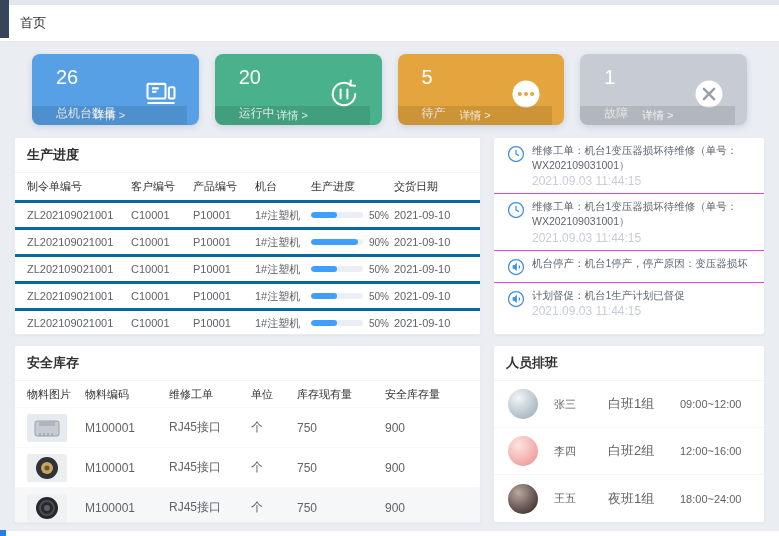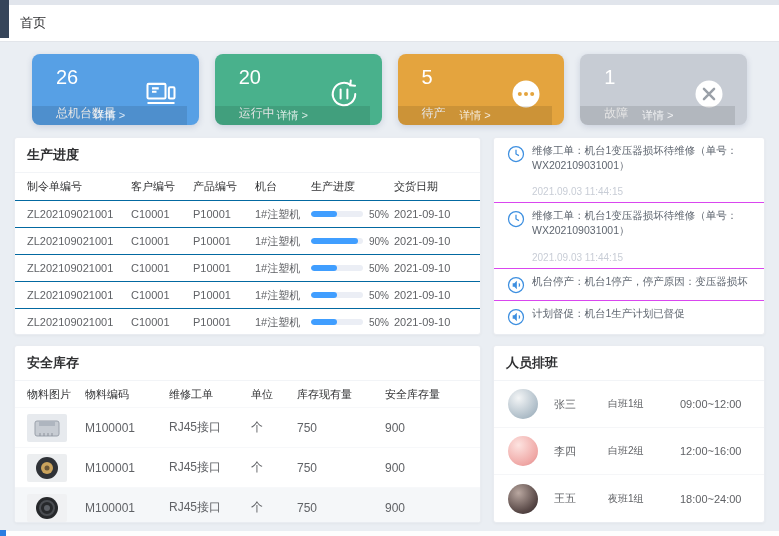--- a/index.html
+++ b/index.html
@@ -19,46 +19,46 @@
   .card-footer{position:absolute;bottom:0;left:0;right:12px;height:19px;background:rgba(0,0,0,.10);display:flex;align-items:center;justify-content:center;font-size:11px;color:rgba(255,255,255,.8)}
   .grid{display:flex;gap:12px;margin-bottom:10px}
   .col-left{flex:1;min-width:0}
   .col-right{width:272px;flex:none}
   .panel{background:#fff;border-radius:3px;border:1px solid #e9ecf1;overflow:hidden;box-shadow:0 1px 3px rgba(0,0,0,.04)}
   .h198{height:198px}.h178{height:178px}
   .panel-title{font-size:13px;font-weight:bold;color:#303133;padding:8px 12px;border-bottom:1px solid #f2f4f7}
   
   .ptable .thead,.ptable .trow{display:grid;grid-template-columns:104px 62px 62px 56px 1fr 74px;align-items:center;padding:0 12px}
   .ptable .thead{height:27px;font-size:11px;font-weight:normal;color:#303133}
-  .ptable .trow{height:27px;font-size:11px;color:#606266;border-top:1px solid #0369a1}
+  .ptable .trow{height:27px;font-size:11px;color:#606266;border-top:3px solid #0369a1}
   .pbar{display:flex;align-items:center;gap:6px}
   .pbar-track{width:52px;height:6px;border-radius:3px;background:#ebeef5;overflow:hidden;display:inline-block}
   .pbar-fill{height:100%;background:#409eff;border-radius:3px;display:block}
   .pbar-label{font-size:10px;color:#606266}
   
   .notice{display:flex;gap:6px;padding:5px 10px 5px 12px;border-bottom:1px solid #d946ef}
   .notice:last-child{border-bottom:none}
   .notice-icon{width:20px;height:20px;flex:none;margin-top:1px;display:inline-flex}
   .notice-text{font-size:10.5px;color:#5f6670;line-height:1.4}
-  .notice-time{font-size:10px;color:#c8cdd6;margin-top:14px}
+  .notice-time{font-size:12px;color:#c8cdd6;margin-top:2px}
   
   .itable .thead,.itable .irow{display:grid;grid-template-columns:58px 84px 82px 46px 88px 1fr;align-items:center;padding:0 12px}
   .itable .thead{height:26px;font-size:11px;font-weight:normal;color:#303133}
   .itable .irow{height:40px;font-size:12px;color:#606266;border-top:1px solid #f7f8fa}
   .itable .irow.alt{background:#f5f7f9}
   .mimg{width:40px;height:28px;display:inline-flex;border-radius:2px;overflow:hidden}
   
   .srow{display:flex;align-items:center;height:47px;padding:0 14px;border-bottom:1px solid #f5f6f8}
   .srow:last-child{border-bottom:none}
   .avatar{width:30px;height:30px;border-radius:50%;margin-right:16px;flex:none}
   .a0{background:radial-gradient(circle at 35% 30%,#f3f5f6,#aebdc8 70%,#8fa2b0)}
   .a1{background:radial-gradient(circle at 35% 30%,#fde3e0,#efa7a5 70%,#d97f85)}
   .a2{background:radial-gradient(circle at 35% 30%,#b9a7a0,#5a4a48 65%,#2f2527)}
   .sname{width:54px;font-size:11px;color:#606266}
-  .sshift{width:72px;font-size:10px;color:#606266}
+  .sshift{width:72px;font-size:13px;color:#606266}
   .stime{font-size:11px;color:#606266}
   .bottom-strip{position:absolute;bottom:0;left:0;right:0;height:5px;background:#fdfdfd}
   .bottom-accent{position:absolute;bottom:0;left:0;width:6px;height:6px;background:#2a7de1}
 </style>
 </head>
 <body>
 
 <div class="page">
   <div class="corner"></div>
   <div class="top-strip"></div>

